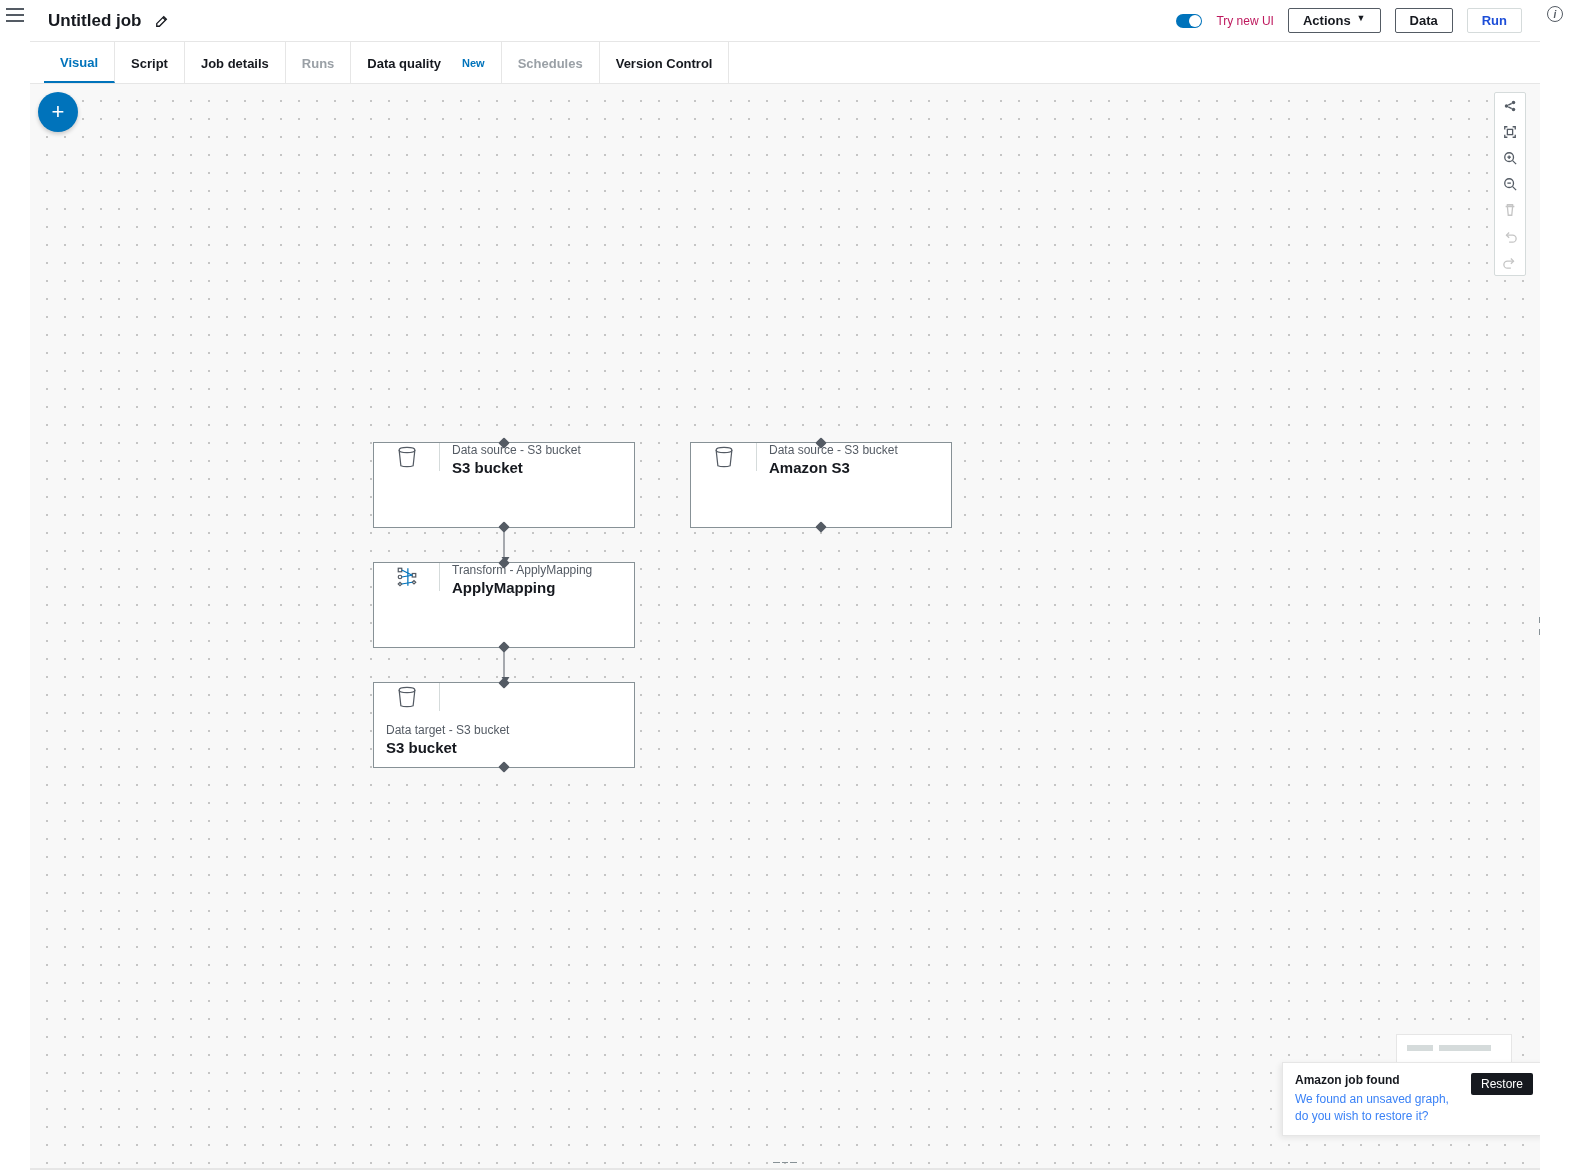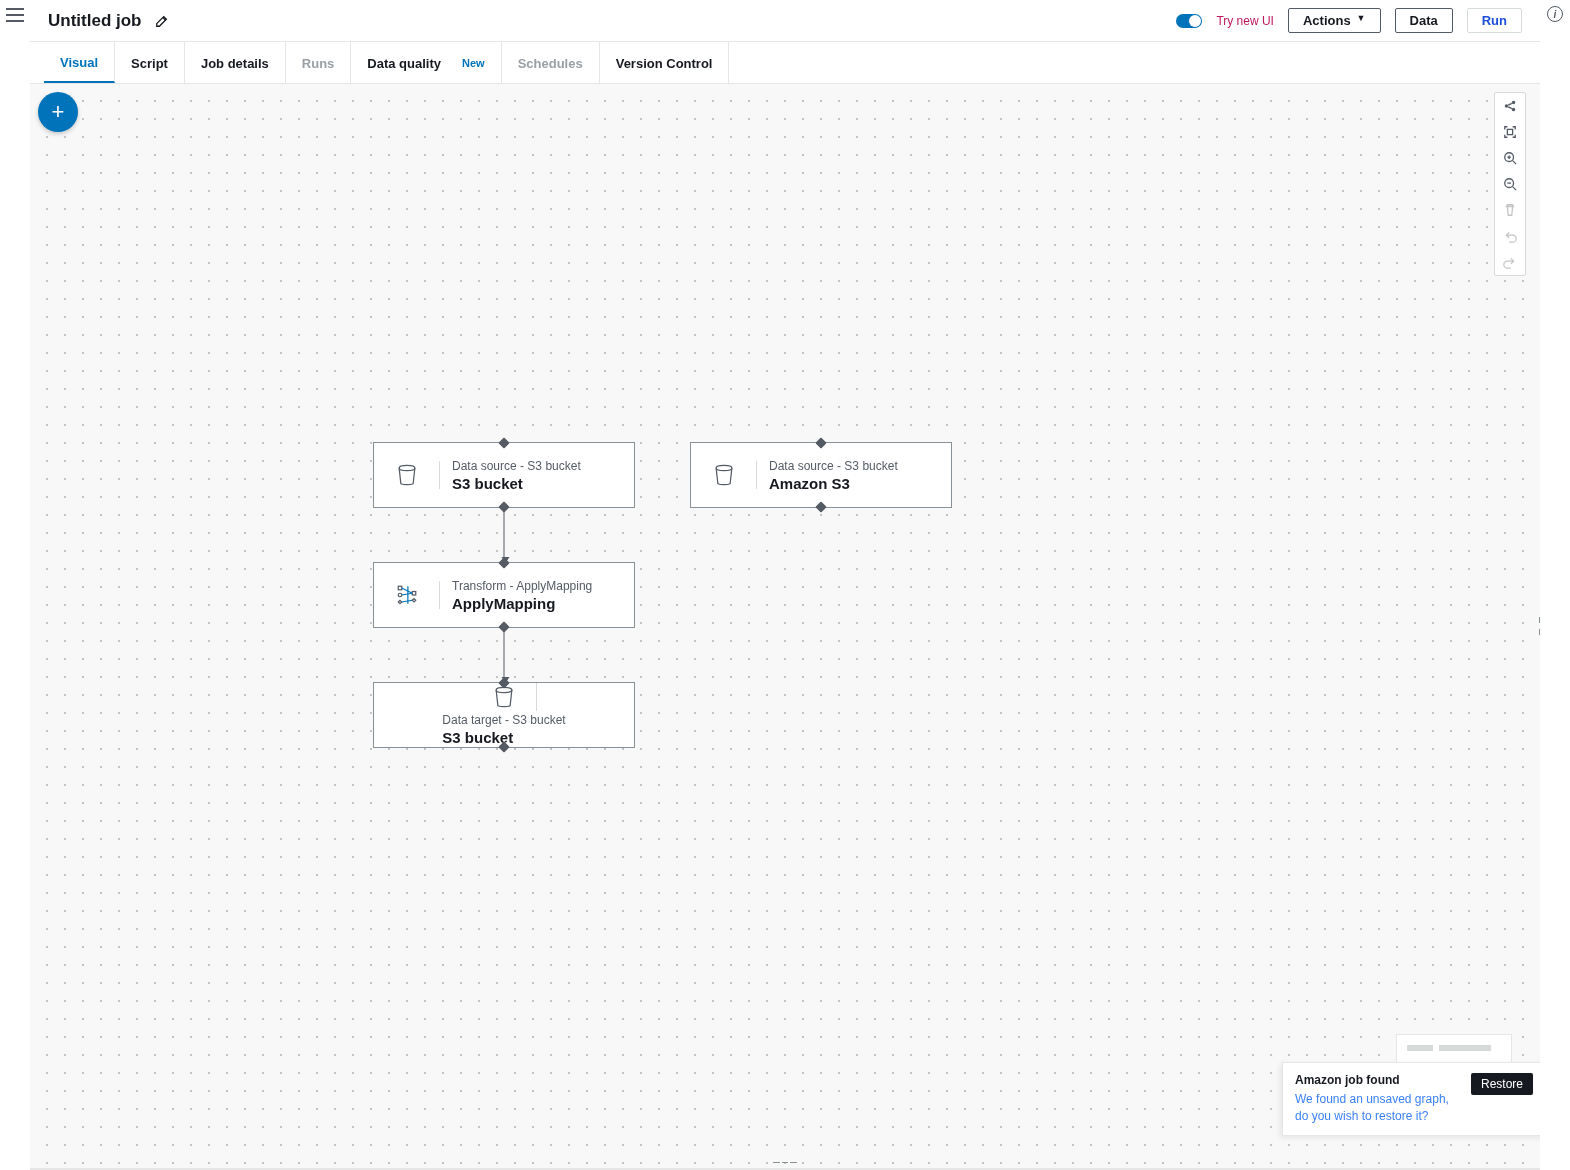--- a/index.html
+++ b/index.html
@@ -124,23 +124,23 @@
     width:30px; height:26px; display:flex; align-items:center; justify-content:center;
     cursor:pointer; color:#545b64;
   }
   .tool-btn.disabled { color:#c5c5c5; cursor:default; }
   .tool-btn svg { width:14px; height:14px; stroke:currentColor; fill:none; stroke-width:1.5; }
   .tool-btn.fillicon svg { fill: currentColor; stroke:none; }
 
   
   .node {
     position:absolute;
-    width:262px; height:66px;
+    width:262px; height:86px;
     background:#fff; border:1px solid #879196;
-    display:flex; align-items:center;
+    display:flex; align-items:flex-start;
     cursor:pointer;
   }
   .node .icon-cell {
     width:66px; border-right:1px solid #d5dbdb;
     display:flex; align-items:center; justify-content:center;
   }
   .node .icon-cell svg { width:28px; height:28px; stroke:#545b64; fill:none; stroke-width:1.4; }
   .node .text-cell { flex:1; display:flex; flex-direction:column; justify-content:center; padding:0 12px; gap:2px; }
   .node .subtitle { font-size:12px; color:#545b64; }
   .node .title-n { font-size:15px; font-weight:600; color:#16191f; }

